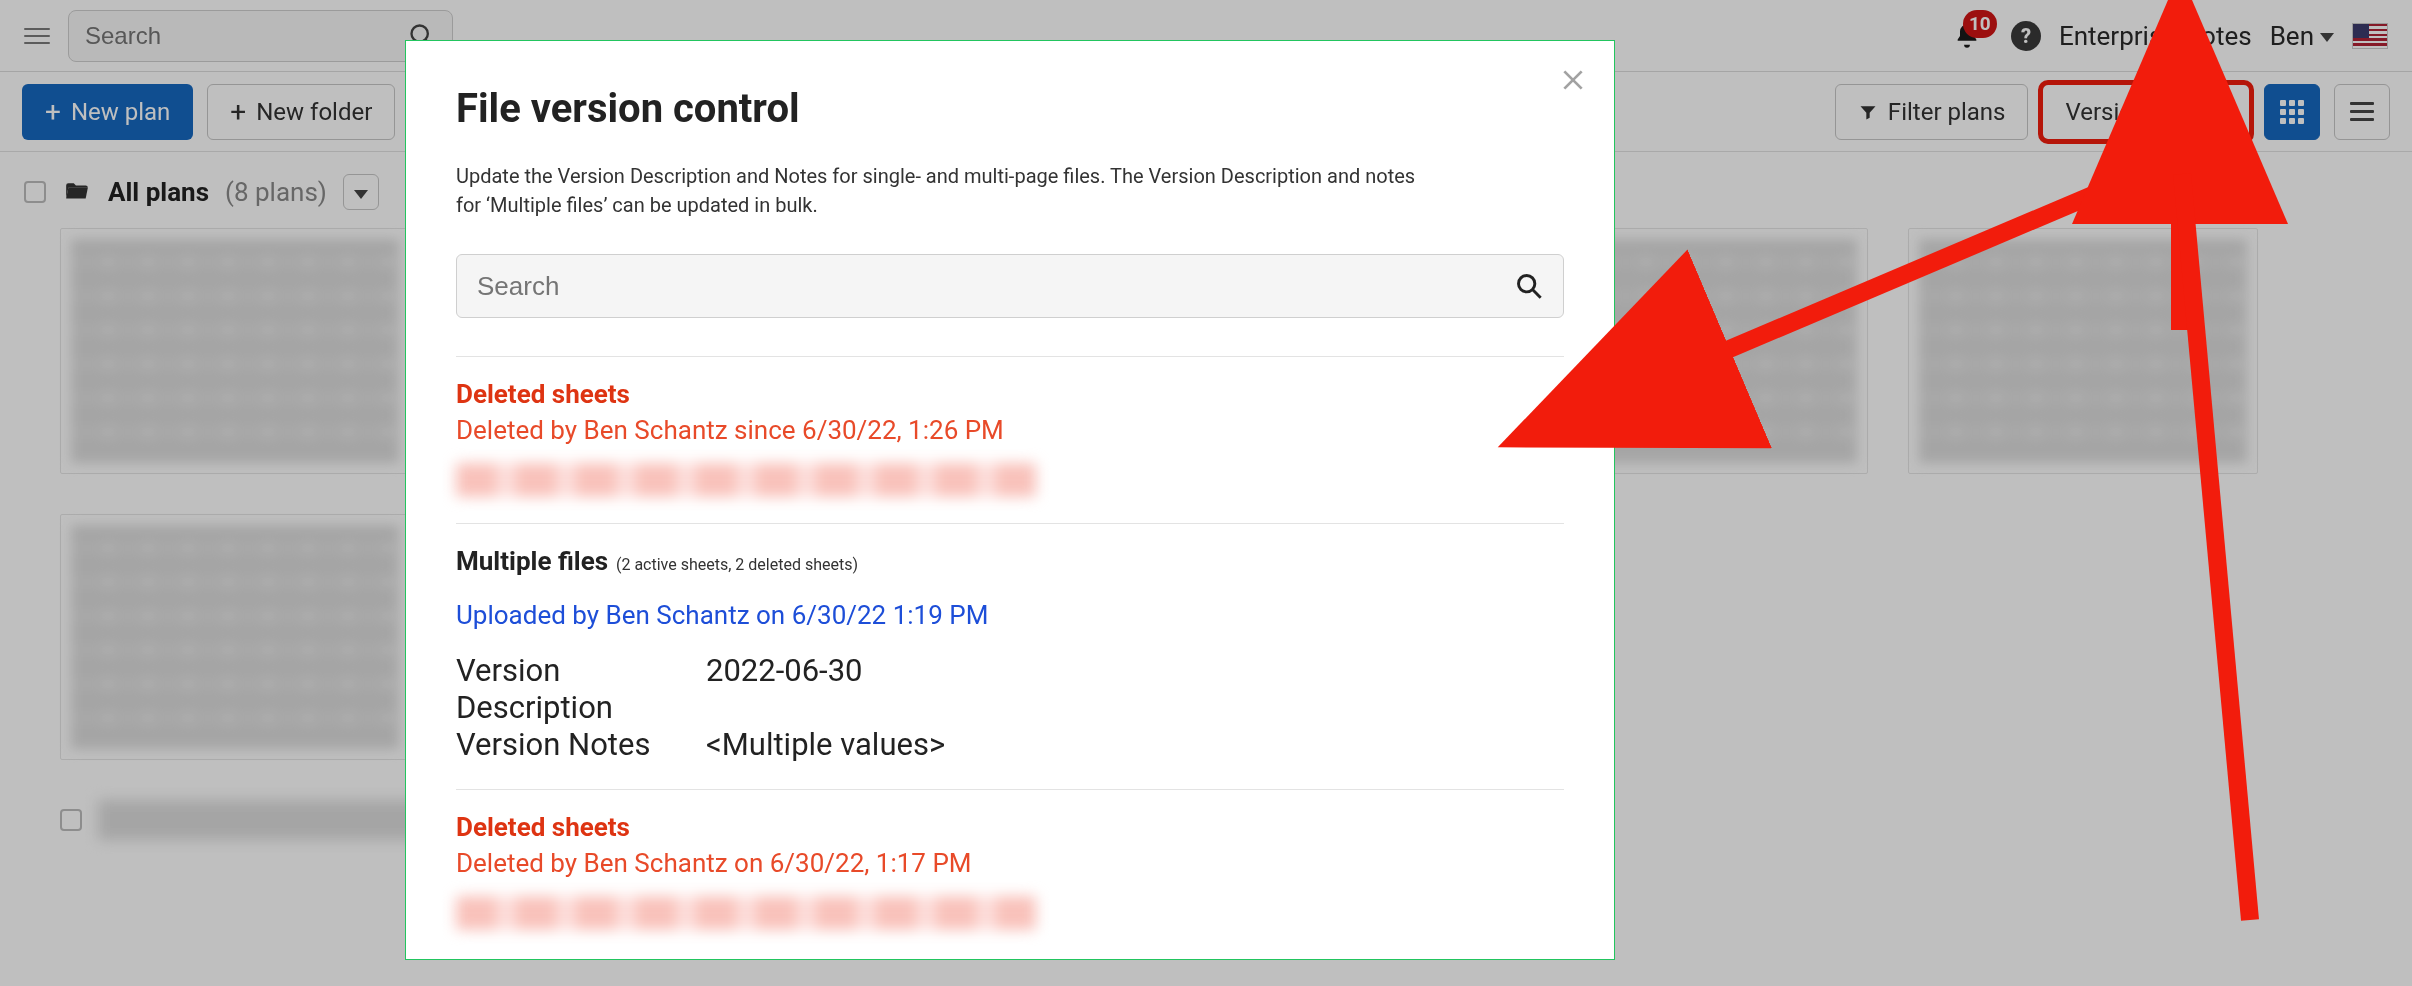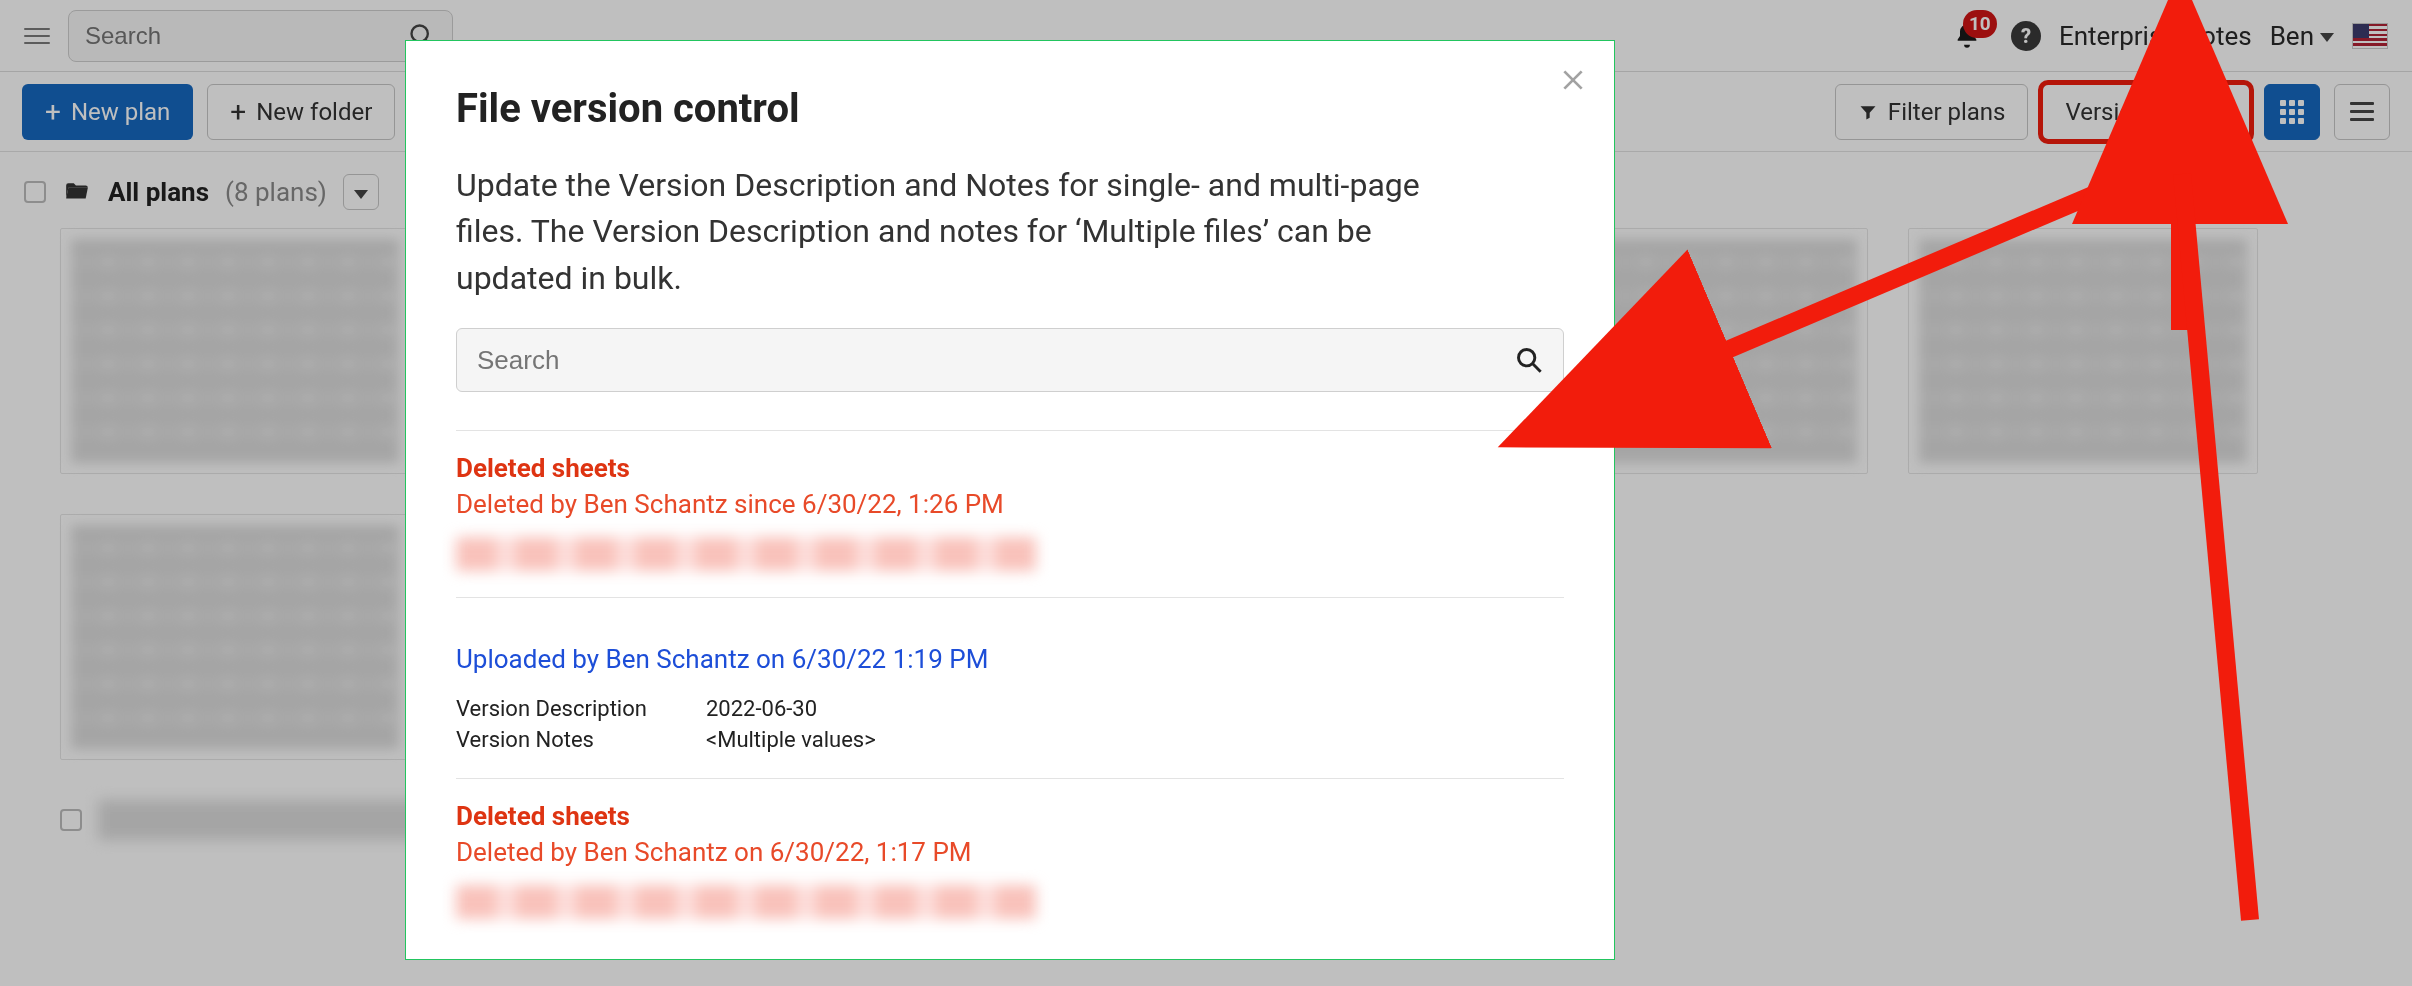--- a/index.html
+++ b/index.html
@@ -51,33 +51,33 @@
     .pix{width:100%;height:100%;background:
       repeating-linear-gradient(0deg,#ddd 0 28px,transparent 28px 34px),
       repeating-linear-gradient(90deg,#e4e4e4 0 34px,transparent 34px 40px);
       filter:blur(6px)}
     
     .dim{position:absolute;inset:0;background:rgba(0,0,0,.25)}
     
     .modal{position:absolute;top:40px;left:405px;width:1210px;height:920px;background:#fff;border:1px solid #22c55e;padding:44px 50px;overflow:hidden}
     .modal-close{position:absolute;top:22px;right:28px;font-size:32px;color:#a2a2a2;cursor:pointer}
     .modal h1{font-size:40px;font-weight:700;margin-bottom:30px}
-    .modal-desc{font-size:32px;color:#333;line-height:1.45;margin-bottom:27px;max-width:980px}
+    .modal-desc{font-size:20px;color:#333;line-height:1.45;margin-bottom:34px;max-width:980px}
     .modal-search{height:64px;border:1px solid #cfcfcf;border-radius:6px;background:#f5f5f5;display:flex;align-items:center;padding:0 20px;font-size:26px;color:#666;margin-bottom:38px}
     .modal-search input{flex:1;border:none;background:transparent;outline:none;font-size:26px}
     .mag{width:28px;height:28px}
     .divider{height:1px;background:#e3e3e3;margin:0 -0px}
     .section{padding:22px 0 26px}
     .section .title-red{color:#de3412;font-weight:700;font-size:26px;margin-bottom:6px}
     .section .sub-red{color:#e84a29;font-size:26px;margin-bottom:18px}
     .section .title-black{font-size:26px;font-weight:700;display:inline}
     .section .paren{font-weight:400;color:#333}
     .section .sub-grey{color:#1d4ed8;font-size:26px;margin-top:24px;margin-bottom:22px}
     .blurline{height:34px;width:580px;background:repeating-linear-gradient(90deg,#f9c2bb 0 40px,#fddedb 40px 60px);filter:blur(7px);border-radius:3px}
-    .kv{display:grid;grid-template-columns:250px 1fr;row-gap:6px;font-size:22px}
+    .kv{display:grid;grid-template-columns:250px 1fr;font-size:31px}
     .kv .k{color:#222}
     .kv .v{color:#222}
     
     .anno{position:absolute;inset:0;pointer-events:none}
   </style>
 </head>
 <body>
 
 <div class="topnav">
   <div class="hamburger">
@@ -206,20 +206,24 @@
   <div class="divider"></div>
 
   <div class="section">
     <div class="title-red">Deleted sheets</div>
     <div class="sub-red">Deleted by Ben Schantz since 6/30/22, 1:26 PM</div>
     <div class="blurline"></div>
   </div>
   <div class="divider"></div>
 
   <div class="section">
+    <div>
+      <span class="title-black">Multiple files</span>
+      <span class="paren">&nbsp;</span><span class="paren">(2 active sheets, 2 deleted sheets)</span>
+    </div>
     <div class="sub-grey">Uploaded by Ben Schantz on 6/30/22 1:19 PM</div>
     <div class="kv">
       <div class="k">Version Description</div>
       <div class="v">2022-06-30</div>
       <div class="k">Version Notes</div>
       <div class="v">&lt;Multiple values&gt;</div>
     </div>
   </div>
   <div class="divider"></div>
 

